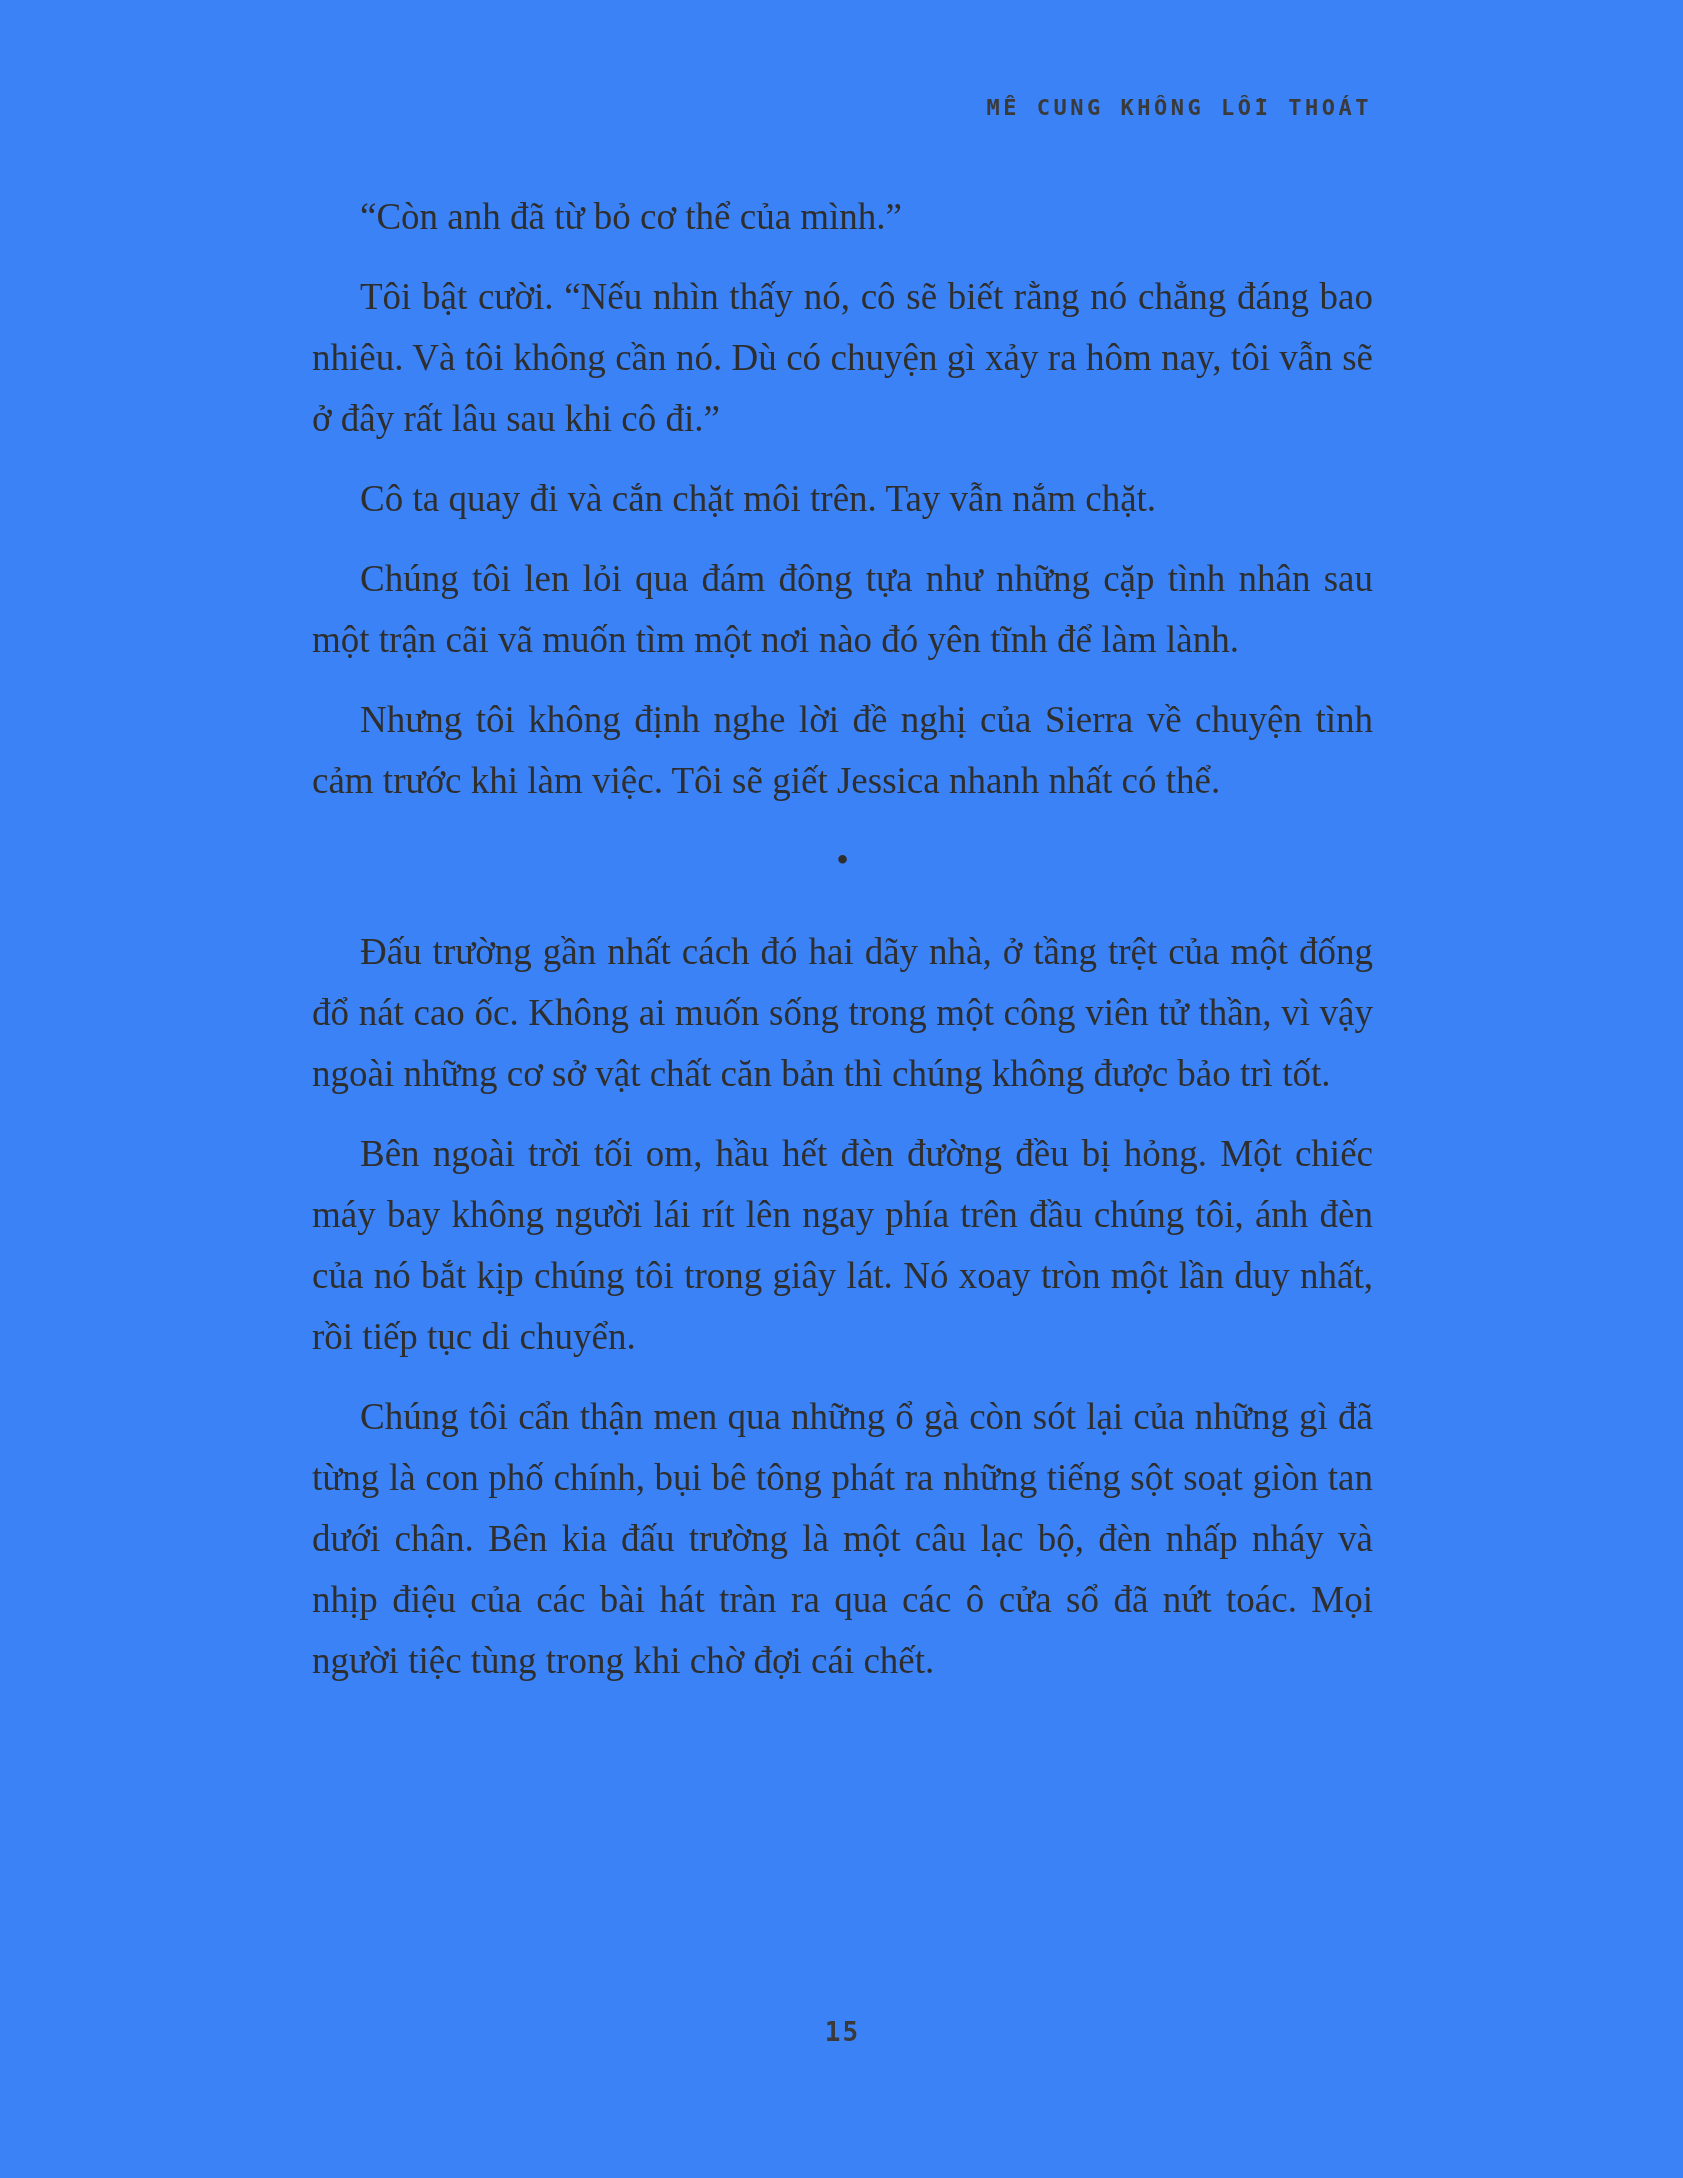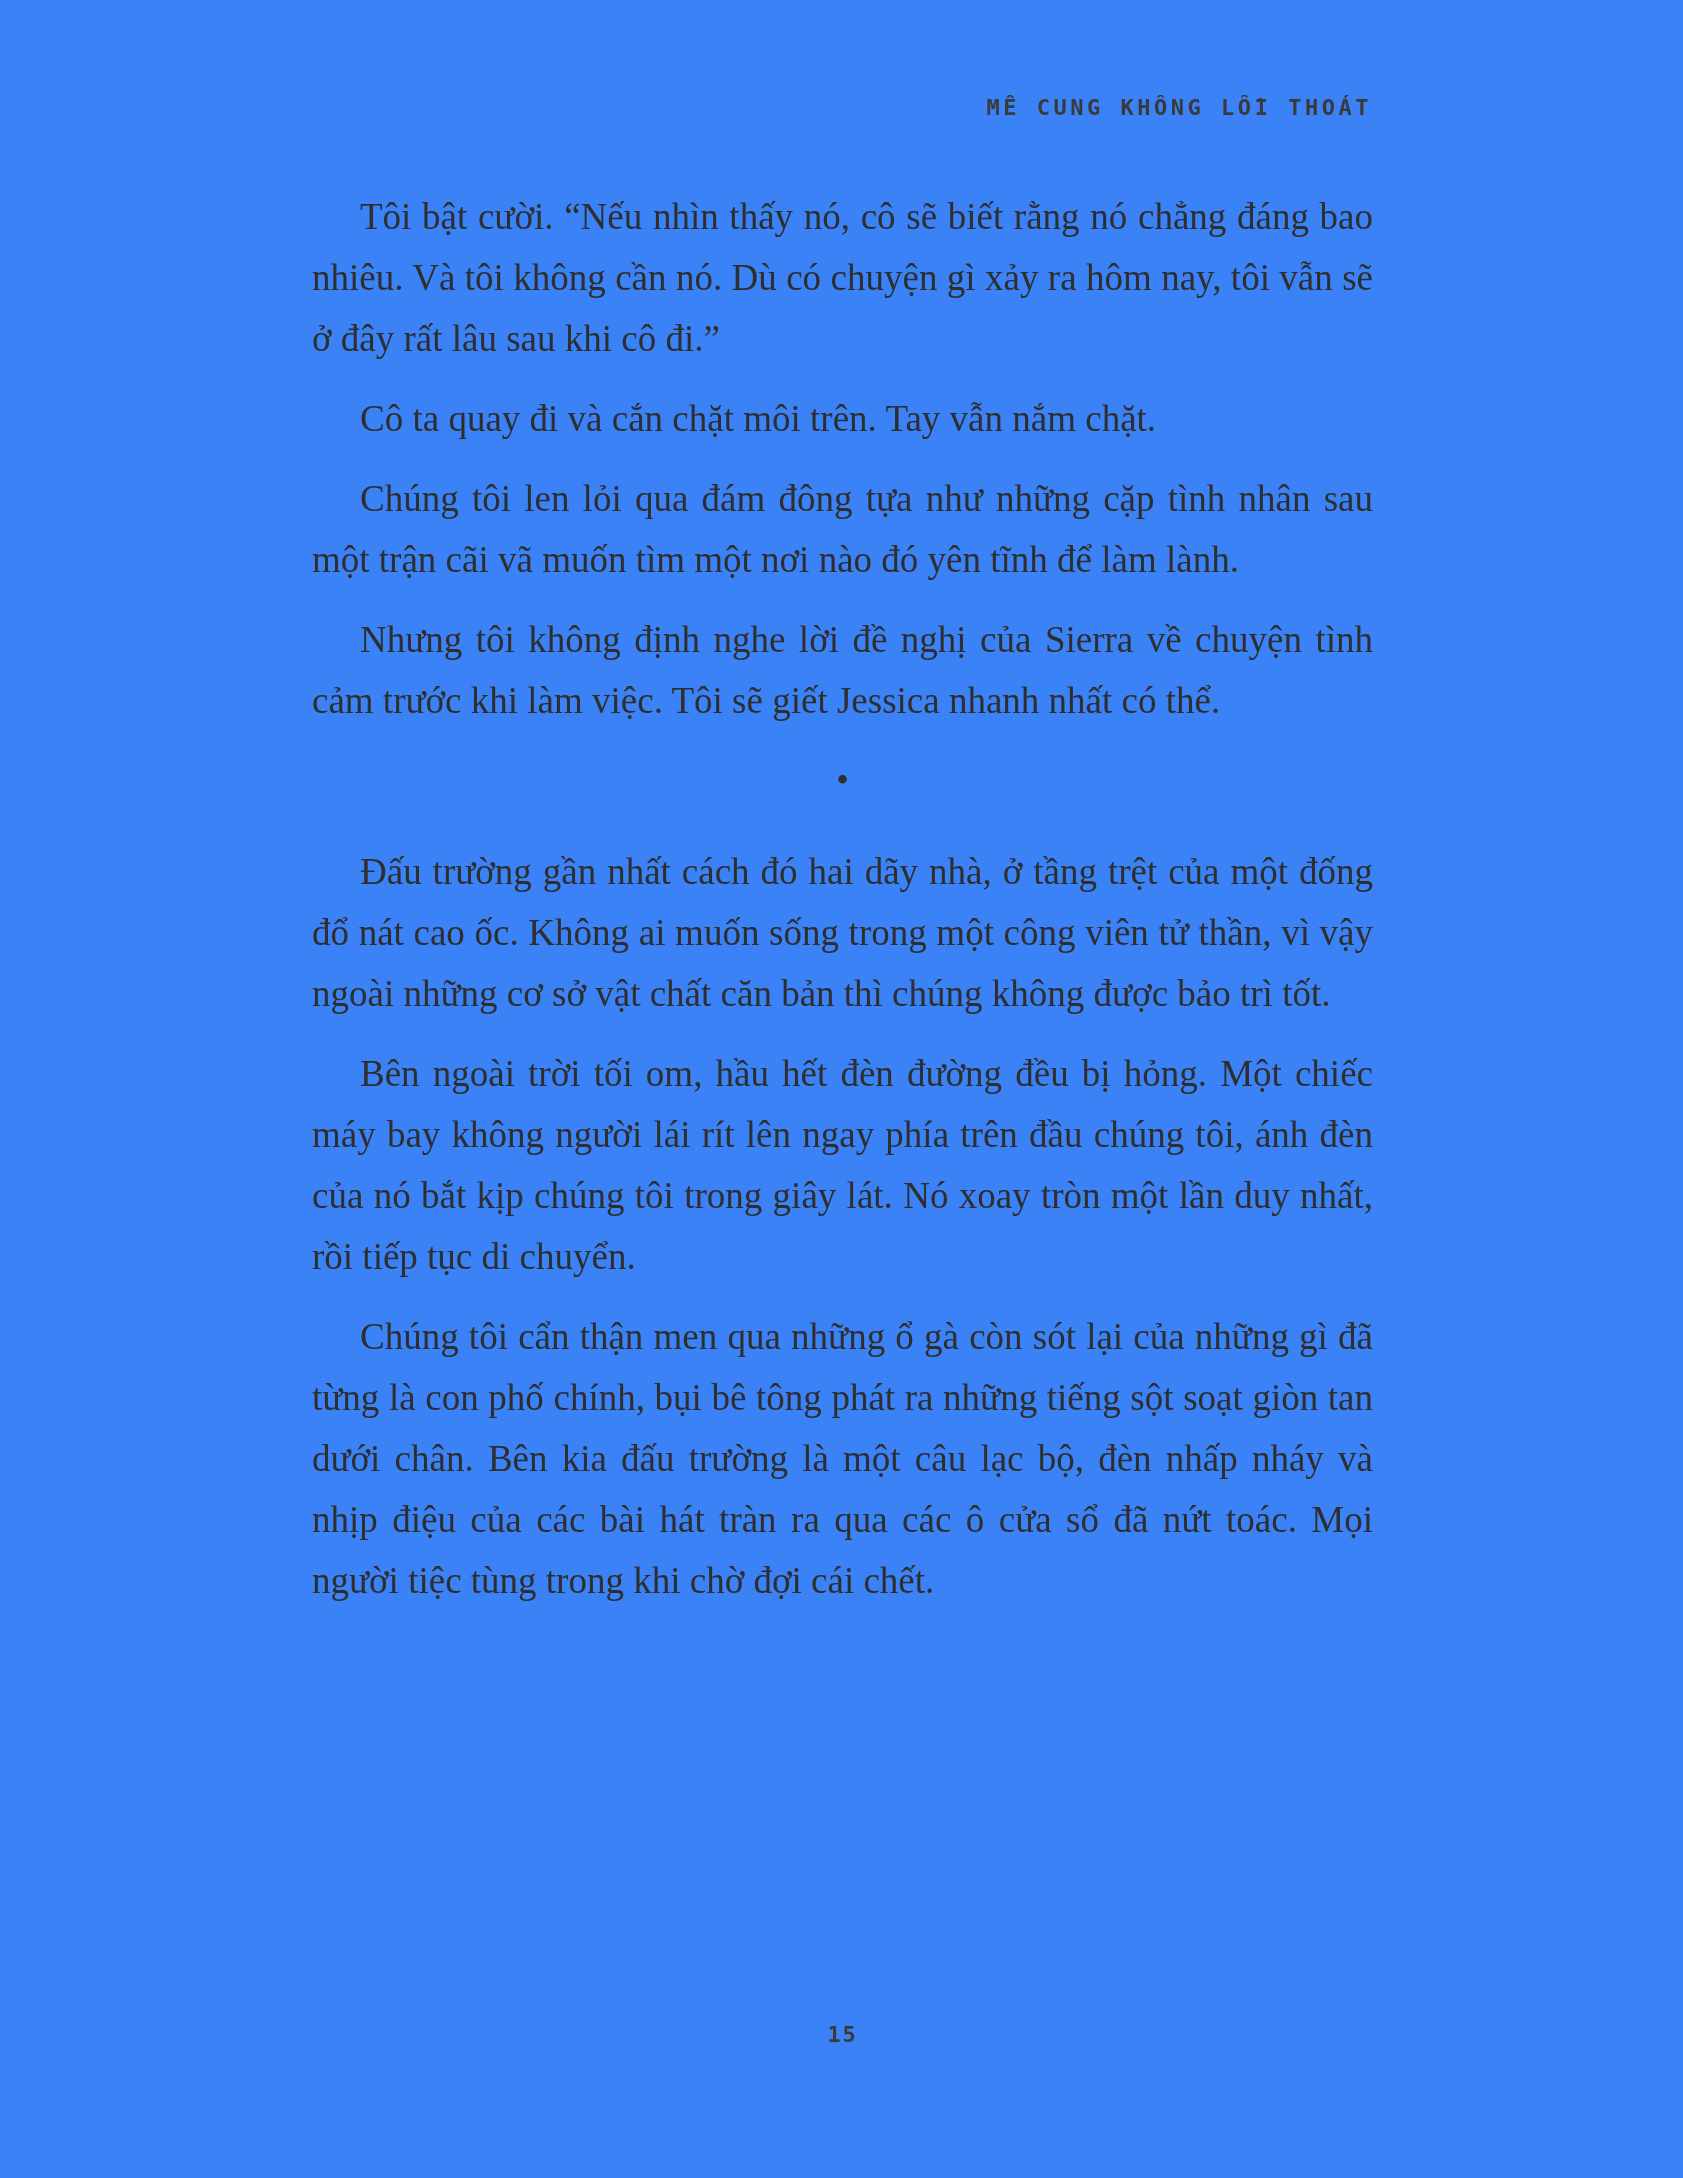--- a/index.html
+++ b/index.html
@@ -50,34 +50,35 @@
     text-indent: 0;
     color: #2e2e2e;
   }
   .folio {
     position: absolute;
     bottom: 131px;
     left: 312px;
     width: 1061px;
     text-align: center;
     font-family: "DejaVu Sans Mono", "Liberation Mono", monospace;
-    font-size: 22px;
+    font-size: 26px;
     font-weight: bold;
     letter-spacing: 0.08em;
     color: #3a3a3a;
   }
 </style>
 </head>
 <body>
 
 <div class="page">
 
   <div class="running-head">MÊ CUNG KHÔNG LỐI THOÁT</div>
 
   <div class="content">
+    <p class="para">“Còn anh đã từ bỏ cơ thể của mình.”</p>
     <p class="para">Tôi bật cười. “Nếu nhìn thấy nó, cô sẽ biết rằng nó chẳng đáng bao nhiêu. Và tôi không cần nó. Dù có chuyện gì xảy ra hôm nay, tôi vẫn sẽ ở đây rất lâu sau khi cô đi.”</p>
     <p class="para">Cô ta quay đi và cắn chặt môi trên. Tay vẫn nắm chặt.</p>
     <p class="para">Chúng tôi len lỏi qua đám đông tựa như những cặp tình nhân sau một trận cãi vã muốn tìm một nơi nào đó yên tĩnh để làm lành.</p>
     <p class="para">Nhưng tôi không định nghe lời đề nghị của Sierra về chuyện tình cảm trước khi làm việc. Tôi sẽ giết Jessica nhanh nhất có thể.</p>
     <div class="separator">•</div>
     <p class="para">Đấu trường gần nhất cách đó hai dãy nhà, ở tầng trệt của một đống đổ nát cao ốc. Không ai muốn sống trong một công viên tử thần, vì vậy ngoài những cơ sở vật chất căn bản thì chúng không được bảo trì tốt.</p>
     <p class="para">Bên ngoài trời tối om, hầu hết đèn đường đều bị hỏng. Một chiếc máy bay không người lái rít lên ngay phía trên đầu chúng tôi, ánh đèn của nó bắt kịp chúng tôi trong giây lát. Nó xoay tròn một lần duy nhất, rồi tiếp tục di chuyển.</p>
     <p class="para">Chúng tôi cẩn thận men qua những ổ gà còn sót lại của những gì đã từng là con phố chính, bụi bê tông phát ra những tiếng sột soạt giòn tan dưới chân. Bên kia đấu trường là một câu lạc bộ, đèn nhấp nháy và nhịp điệu của các bài hát tràn ra qua các ô cửa sổ đã nứt toác. Mọi người tiệc tùng trong khi chờ đợi cái chết.</p>
   </div>
 

